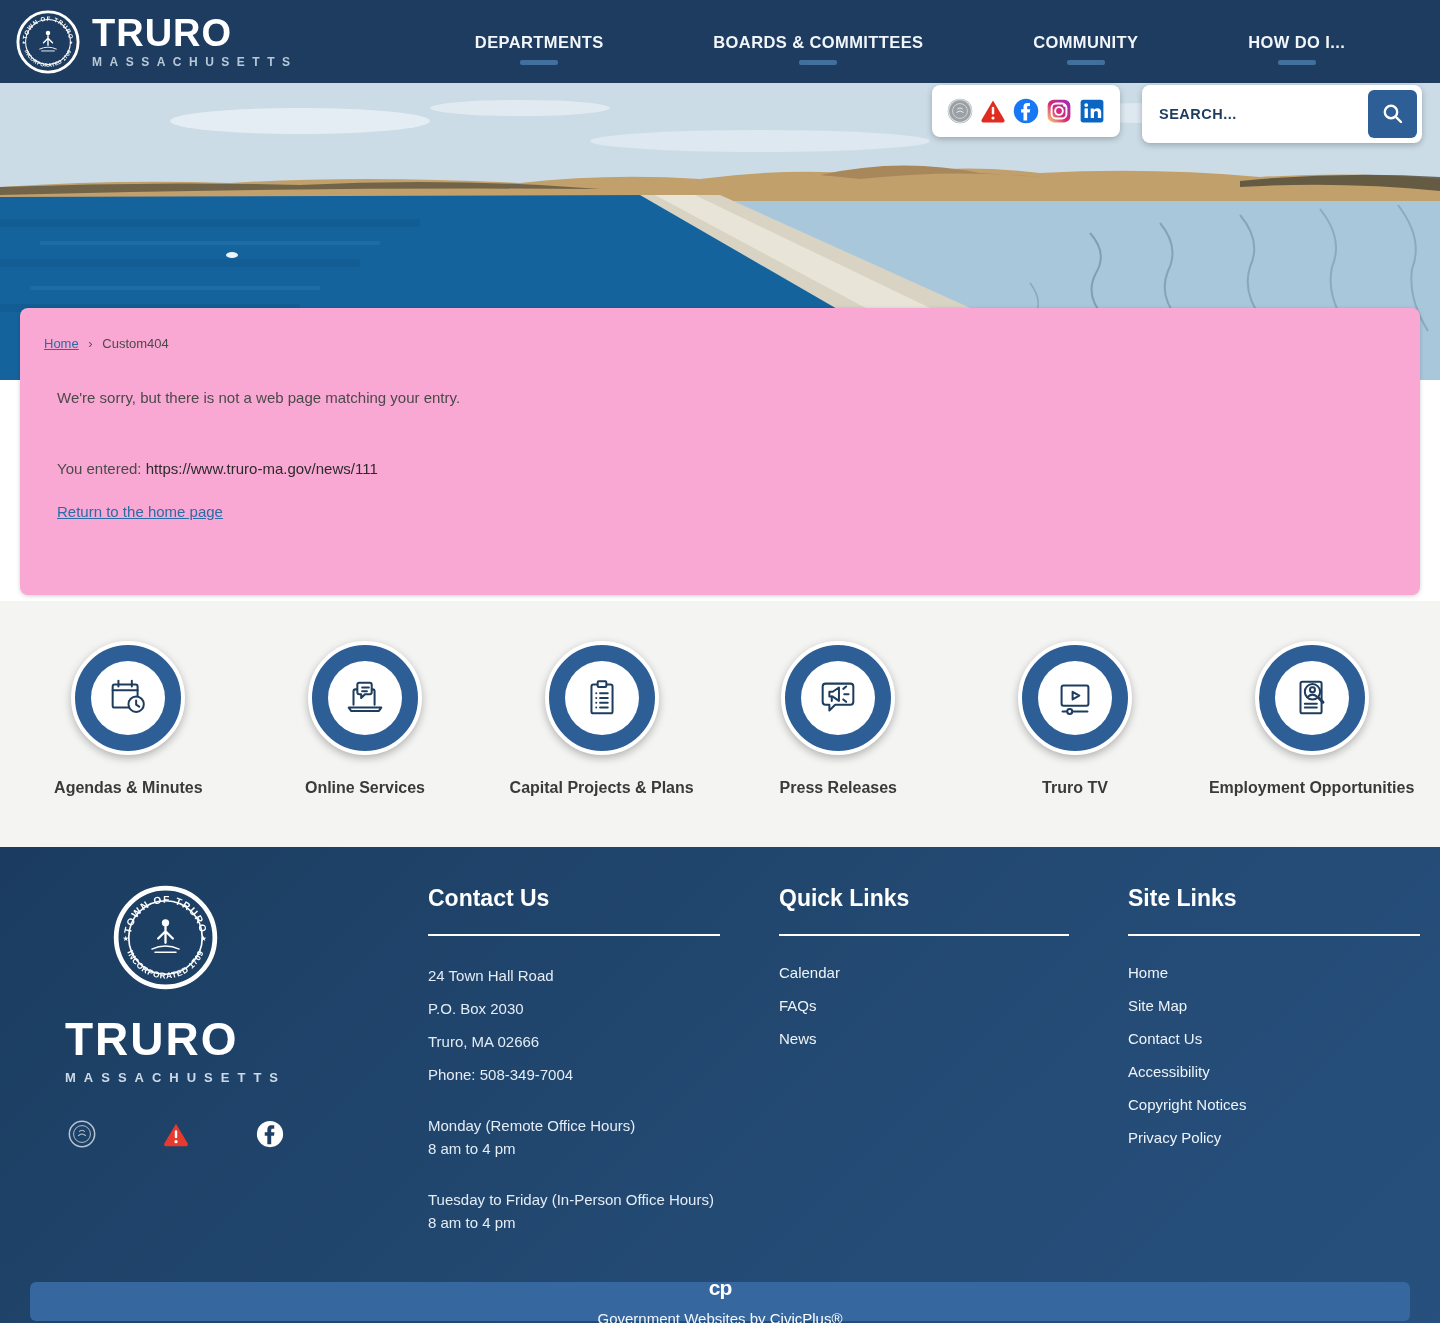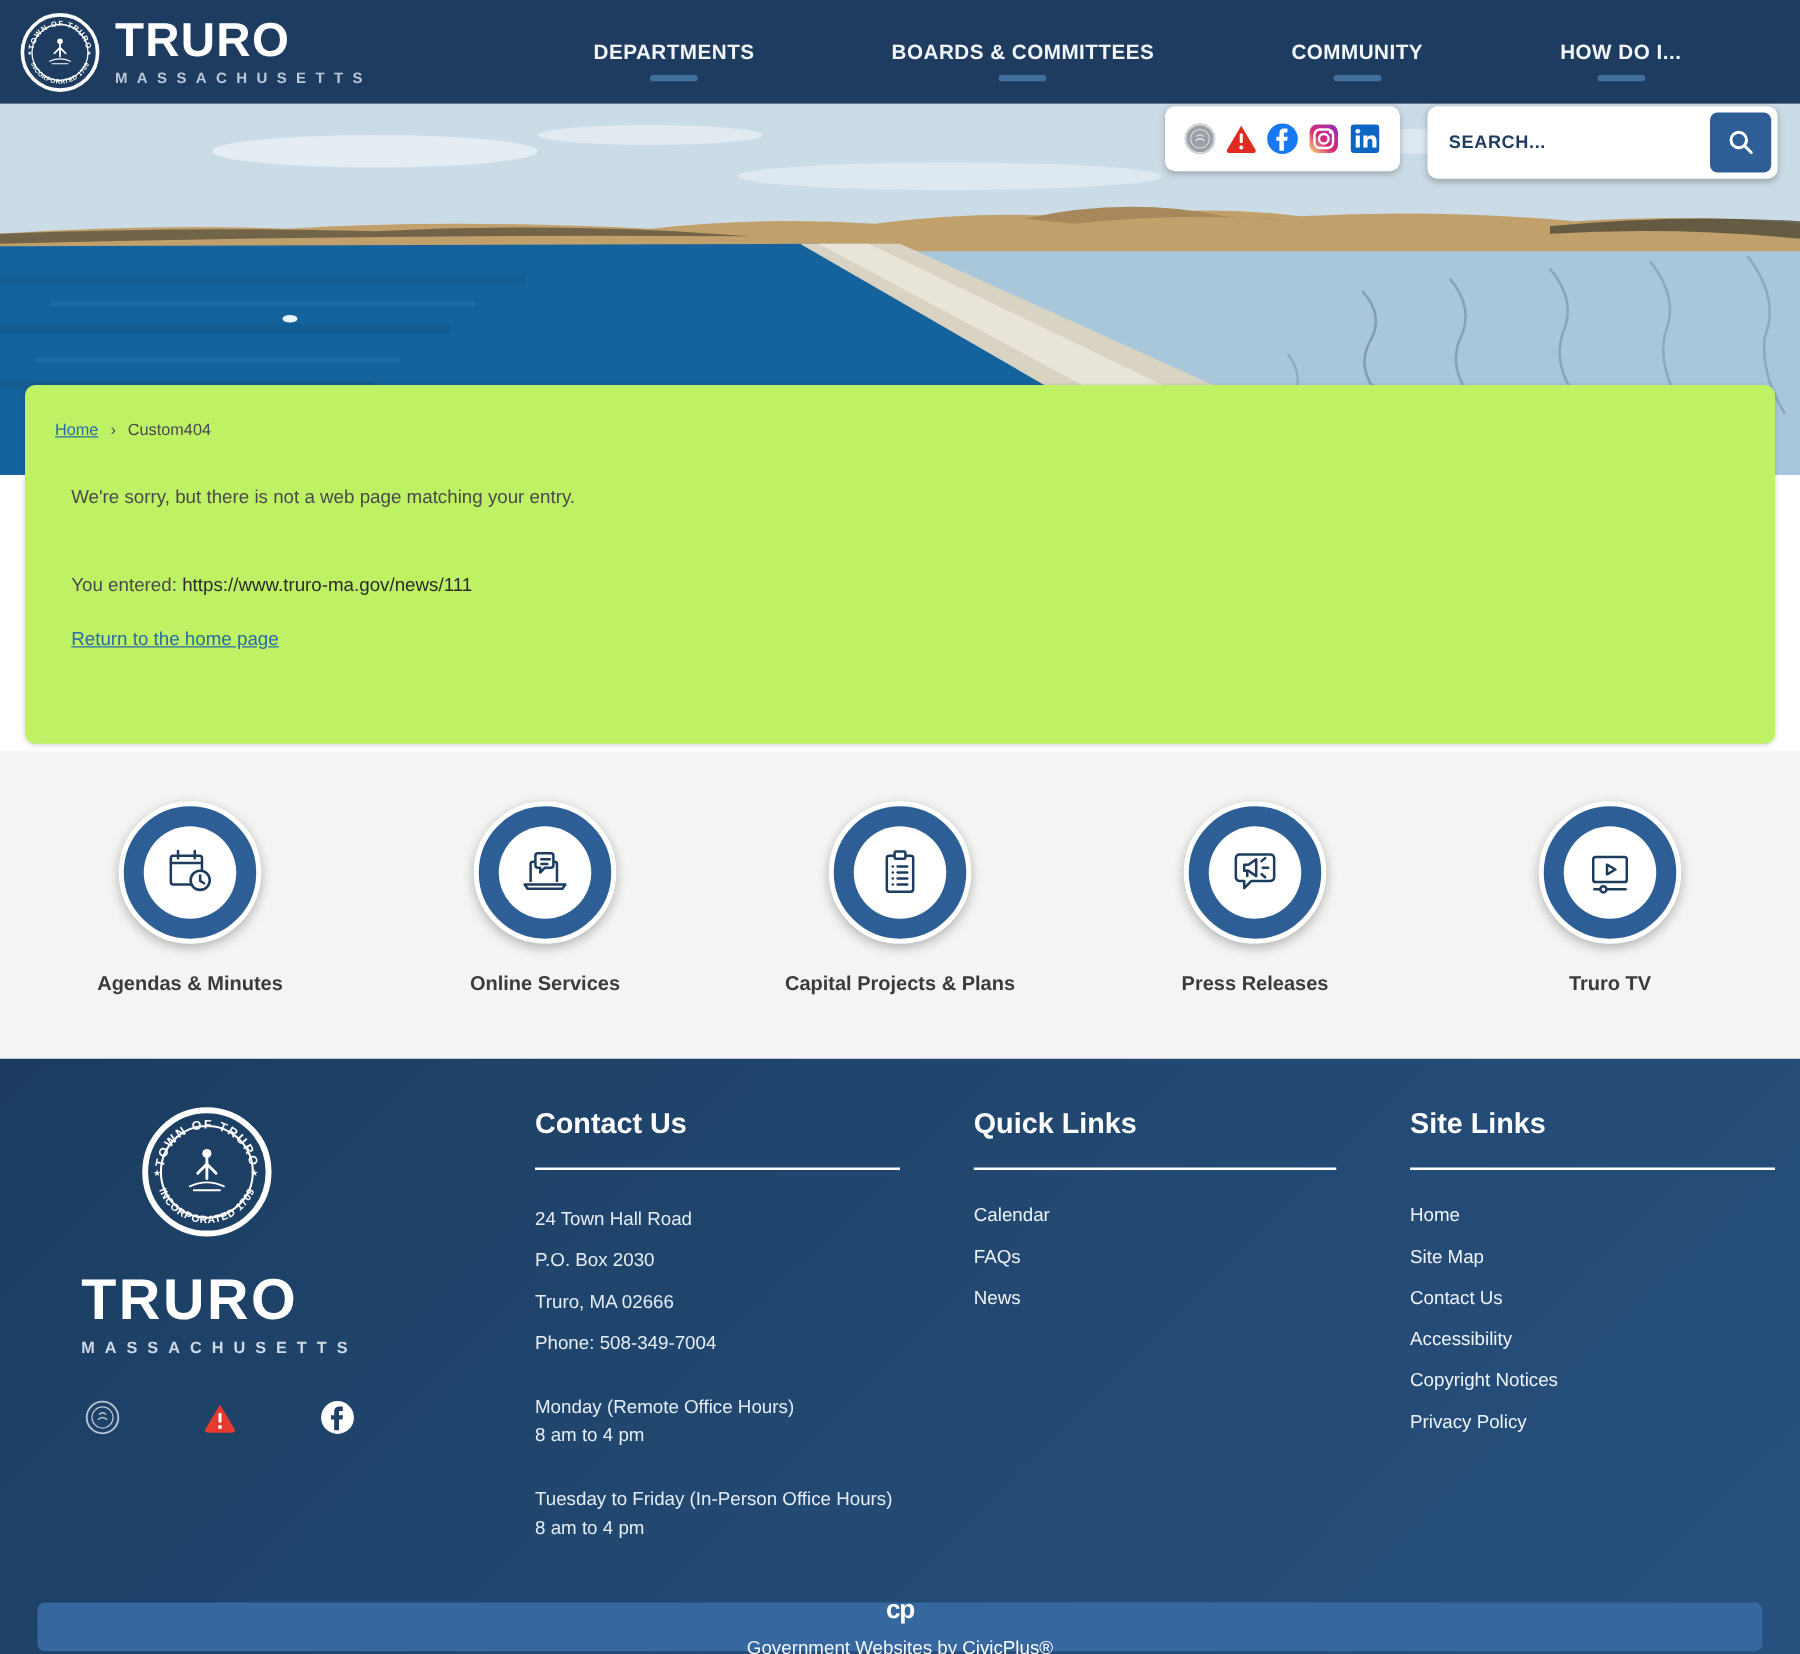--- a/index.html
+++ b/index.html
@@ -70,21 +70,21 @@
   .search-input::placeholder{ color:#1d3c5e; opacity:1; }
   .search-btn{
     width:56px; height:48px; background:#2d5f96; border:none; border-radius:6px;
     display:flex; align-items:center; justify-content:center; cursor:pointer;
   }
 
   
   .content-card{
     position:relative; z-index:5;
     margin:-72px 20px 0;
-    background:#bef264;
+    background:#f9a8d4;
     border-radius:8px;
     min-height:287px;
     box-shadow:0 1px 4px rgba(0,0,0,.18);
     padding:28px 24px 28px;
   }
   .breadcrumb{ font-size:13px; color:#4a4a4a; }
   .breadcrumb .bc-home{ color:#2a6ca5; text-decoration:underline; cursor:pointer; }
   .bc-sep{ margin:0 6px; color:#555; }
   .error-message{ margin:38px 0 0 13px; font-size:15px; color:#4a4a4a; }
   .entered-line{ margin:54px 0 0 13px; font-size:15px; color:#4a4a4a; }
@@ -384,20 +384,36 @@
           <rect x="10" y="11" width="28" height="21" rx="2"></rect>
           <path d="M21.5,17.5 l7,4 -7,4 z"></path>
           <line x1="11" y1="38" x2="37" y2="38"></line>
           <circle cx="18.5" cy="38" r="2.6" fill="#fff"></circle>
         </svg>
       </div>
     </div>
     <div class="tile-label">Truro TV</div>
   </div>
 
+  <div class="tile">
+    <div class="tile-circle">
+      <div class="tile-inner">
+        <svg viewBox="0 0 48 48">
+          <rect x="12" y="7" width="22" height="33" rx="2"></rect>
+          <line x1="16.5" y1="30" x2="29" y2="30"></line>
+          <line x1="16.5" y1="34" x2="29" y2="34"></line>
+          <circle cx="24.5" cy="17.5" r="8" fill="#fff"></circle>
+          <circle cx="24.5" cy="15.5" r="2.6"></circle>
+          <path d="M20,22.5 q4.5,-4 9,0"></path>
+          <line x1="30.5" y1="23.5" x2="35.5" y2="28.5" stroke-width="3"></line>
+        </svg>
+      </div>
+    </div>
+    <div class="tile-label">Employment Opportunities</div>
+  </div>
 </section>
 
 <footer class="site-footer">
   <div class="footer-cols">
 
     <div class="fcol-logo">
       <svg class="footer-seal" viewBox="0 0 100 100">
           <use href="#seal-graphic"></use>
         </svg>
       <div class="footer-logo-title">TRURO</div>

